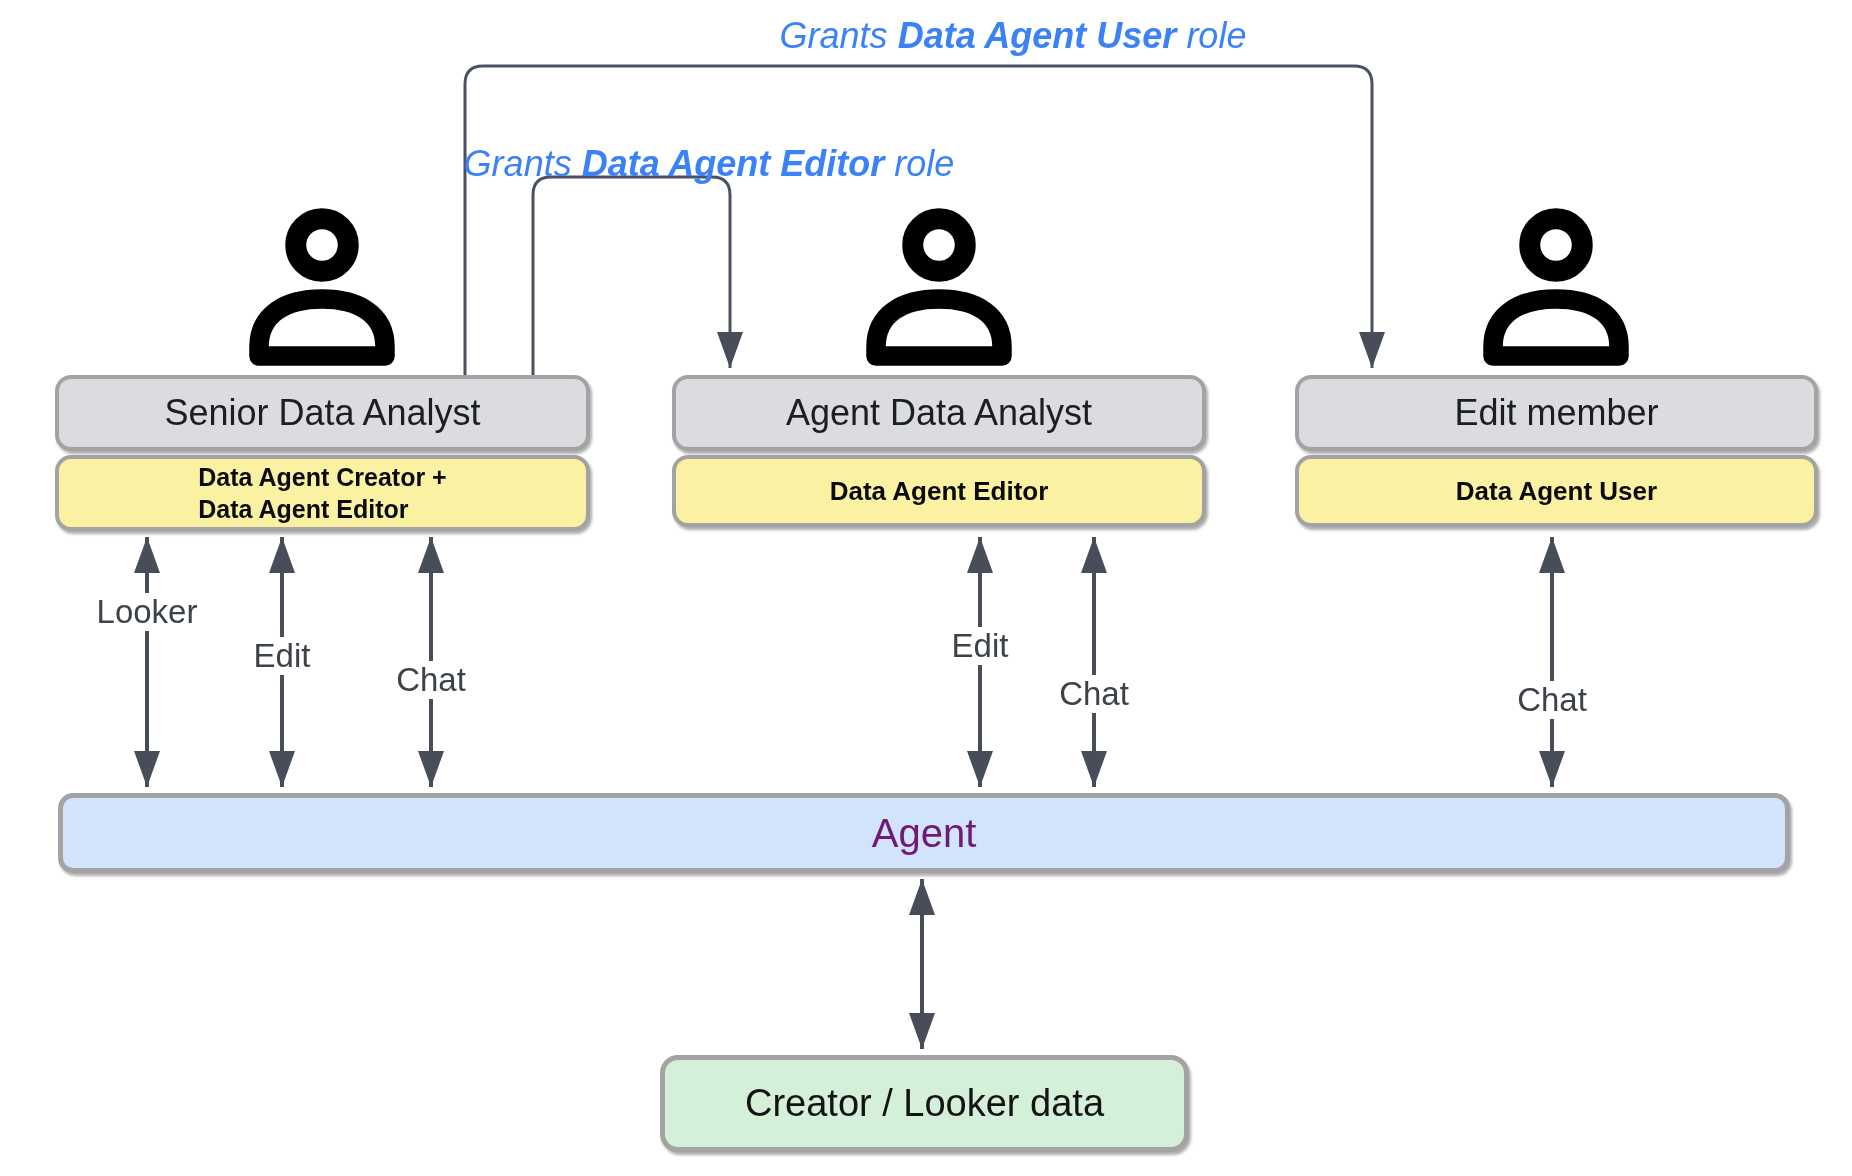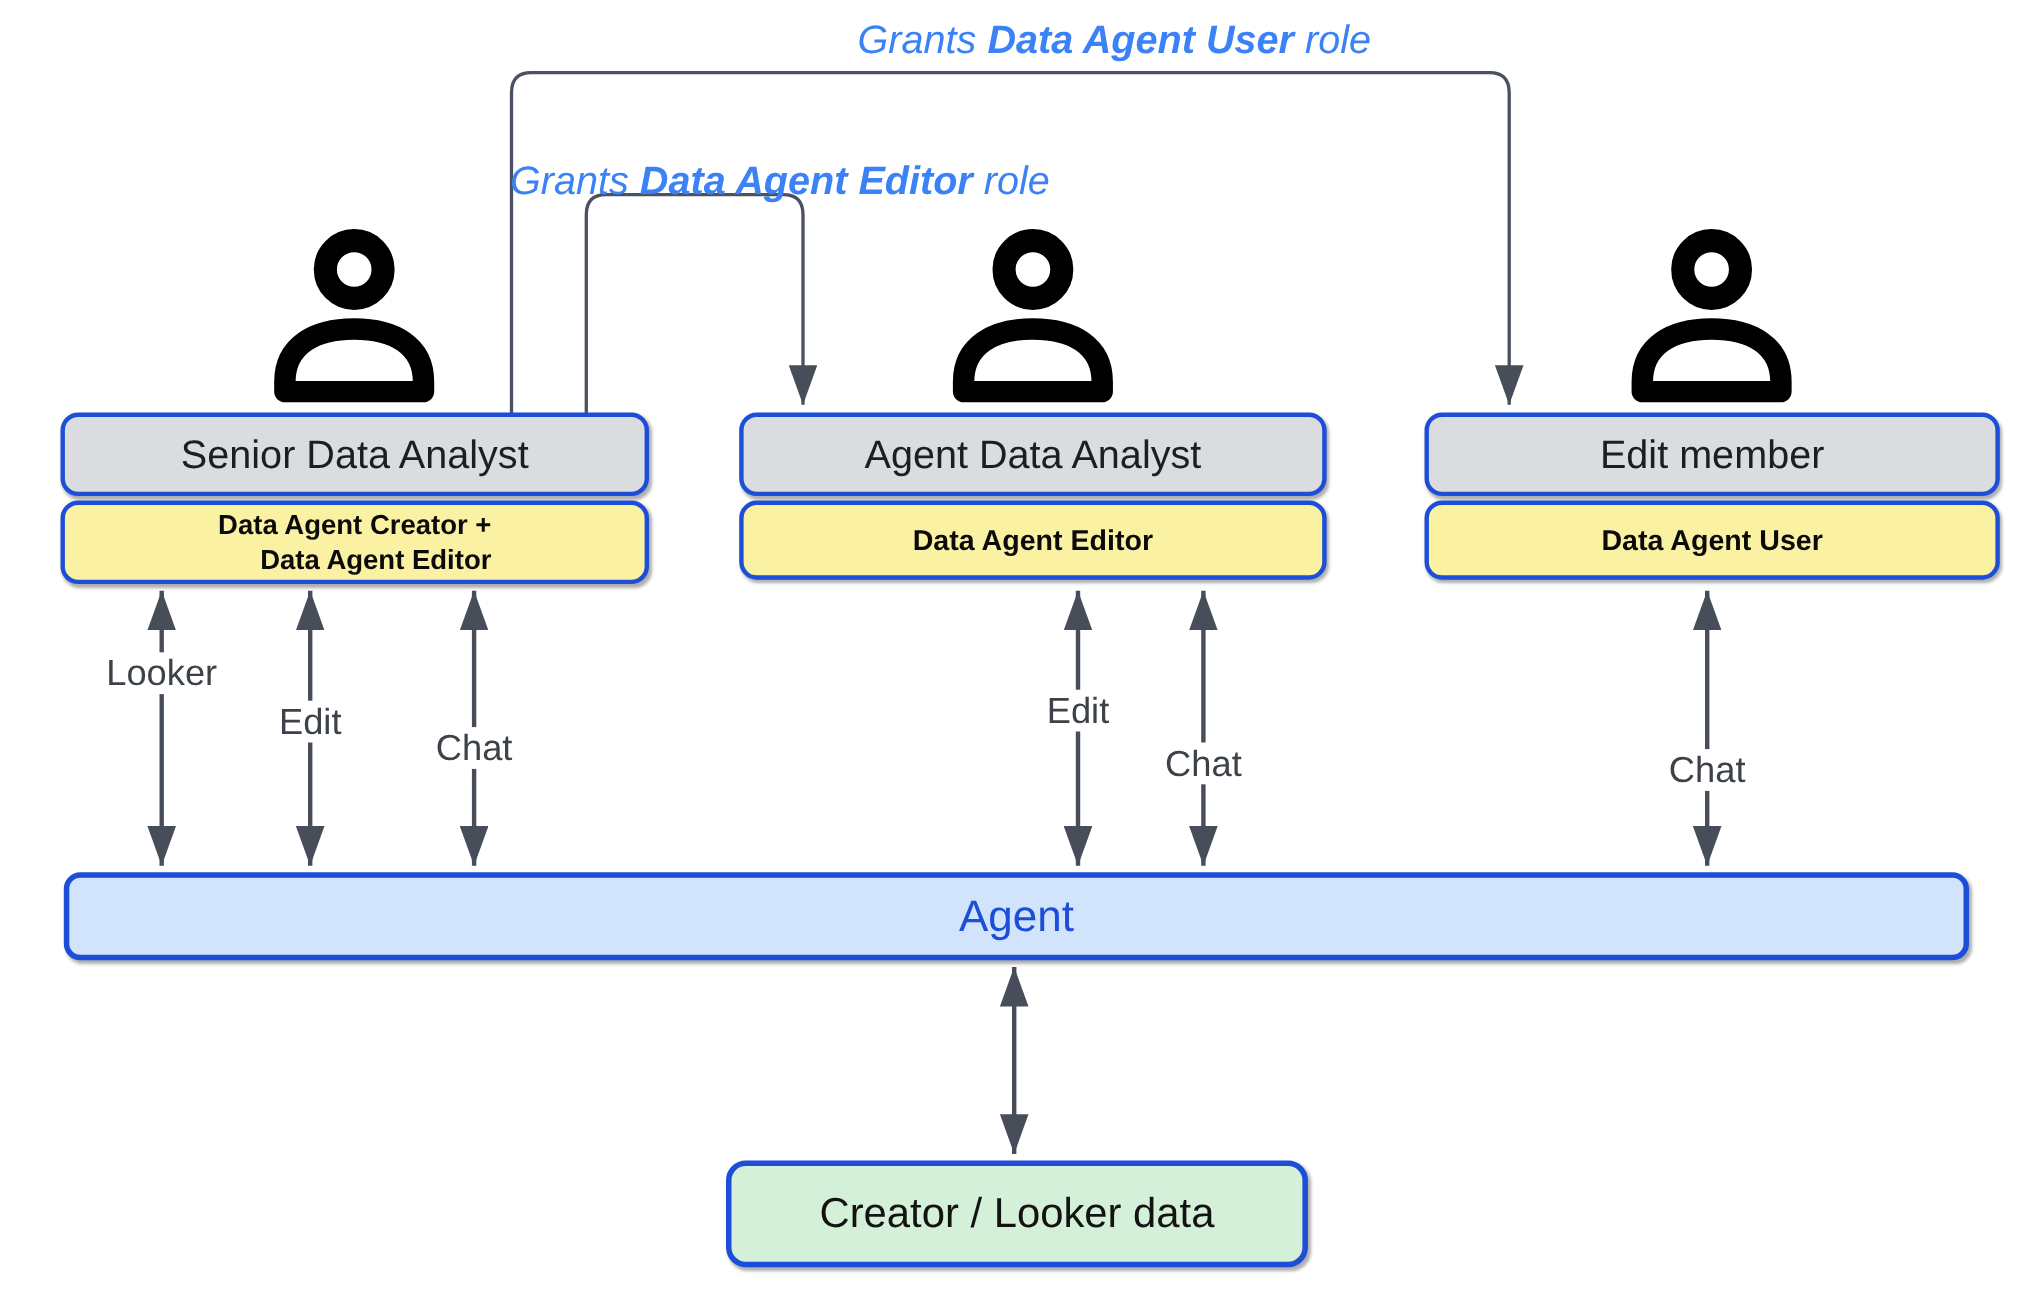--- a/index.html
+++ b/index.html
@@ -8,30 +8,30 @@
     width:1852px;height:1176px;
     background:#ffffff;
     font-family:"Liberation Sans", sans-serif;
     overflow:hidden;
     color:#111;
   }
   svg.layer{position:absolute;left:0;top:0;}
   .box{
     position:absolute;
     box-sizing:border-box;
-    border:4px solid #1d4ed8;
+    border:4px solid #a3a3a3;
     border-radius:16px;
     display:flex;align-items:center;justify-content:center;
     box-shadow:2px 3px 3px rgba(0,0,0,.32);
     background:#fff;
   }
   .role-box{background:#dadce0;font-size:36px;color:#1c1e21;}
-  .perm-box{background:#faf1a3;font-weight:bold;font-size:26px;text-align:right;line-height:1.25;color:#0b0b0b;}
+  .perm-box{background:#faf1a3;font-weight:bold;font-size:26px;text-align:left;line-height:1.25;color:#0b0b0b;}
   .perm-box .two-line{font-size:25px;line-height:1.3;}
-  .agent-bar{background:#d2e3fc;border-width:5px;border-radius:15px;font-size:40px;color:#1d4ed8;}
+  .agent-bar{background:#d2e3fc;border-width:5px;border-radius:15px;font-size:40px;color:#701a75;}
   .data-box{background:#d5f0d9;border-width:5px;border-radius:18px;font-size:38px;color:#131313;}
   .action-label{
     position:absolute;transform:translate(-50%,-50%);
     background:#ffffff;padding:0 10px;
     font-size:33px;color:#3c4248;white-space:nowrap;
   }
   .grant-label{
     position:absolute;transform:translate(-50%,-50%);
     font-style:italic;font-size:36px;color:#3b82f6;white-space:nowrap;
   }

